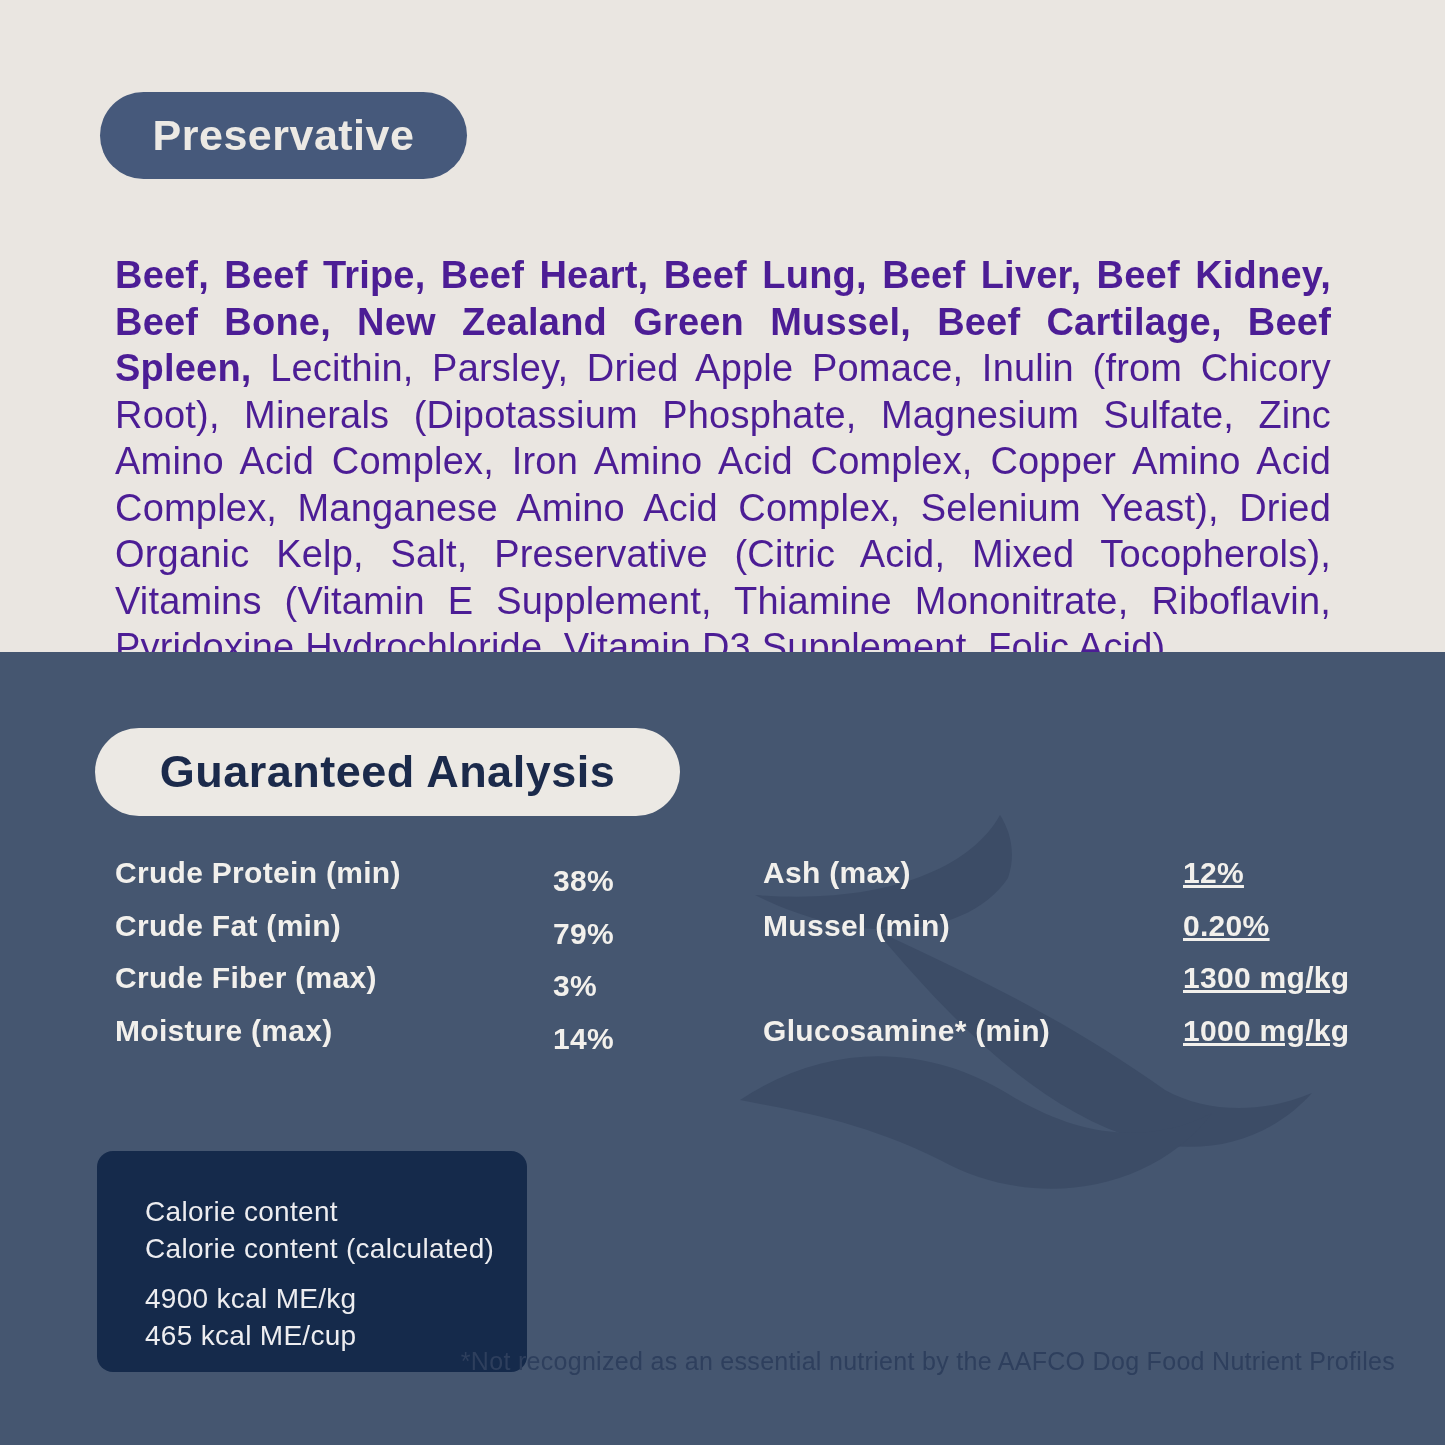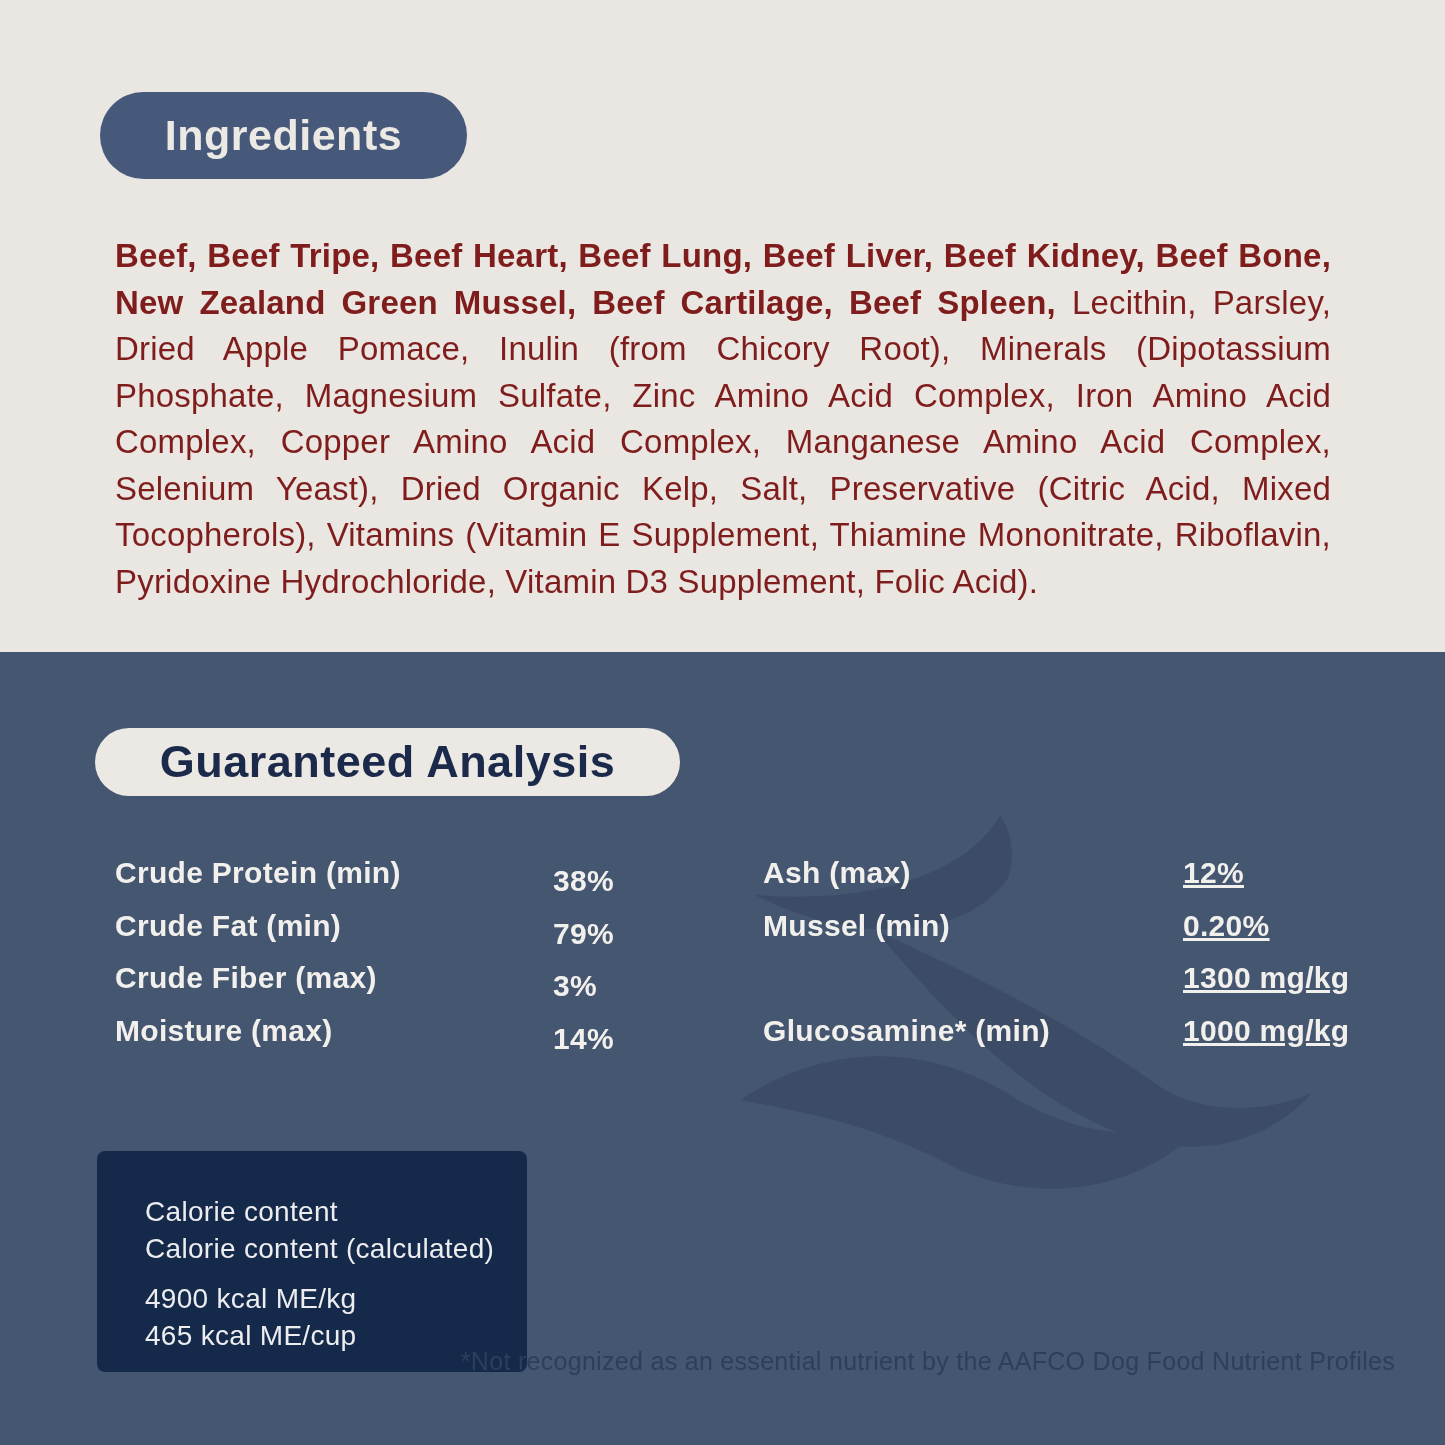--- a/index.html
+++ b/index.html
@@ -18,59 +18,59 @@
   }
   .pill{
     position:absolute;display:flex;align-items:center;justify-content:center;
     border-radius:48px;font-weight:bold;letter-spacing:0.5px;
   }
   .pill-ingredients{
     left:100px;top:92px;width:367px;height:87px;
     background:#46597B;color:#ECE9E4;font-size:43px;
   }
   .pill-analysis{
-    left:95px;top:76px;width:585px;height:68px;
+    left:95px;top:76px;width:585px;height:88px;
     background:#ECE9E4;color:#1B2A4B;font-size:45px;
   }
   .ingredients-text{
-    position:absolute;left:115px;top:200px;width:1216px;
-    font-size:33px;line-height:46.5px;color:#7f1d1d;
+    position:absolute;left:115px;top:214px;width:1216px;
+    font-size:38px;line-height:46.5px;color:#4c1d95;
     text-align:justify;letter-spacing:0.2px;
   }
   .ingredients-text .lead{font-weight:bold;}
   .analysis-table{position:absolute;top:204px;left:0;width:1445px;}
   .a-col{position:absolute;top:0;}
   .a-col.left{left:115px;width:600px;}
   .a-col.right{left:763px;width:640px;}
   .a-row{position:relative;height:52.5px;}
   .a-row .lbl,.a-row .val{
     position:absolute;top:0;font-weight:bold;font-size:30px;color:#F2F0EC;
     letter-spacing:0.3px;white-space:nowrap;
   }
   .a-col.left .val{left:438px;margin-top:8px;}
   .a-col.right .val{left:420px;text-decoration:underline;}
   .calorie-box{
     position:absolute;left:97px;top:499px;width:430px;height:221px;
-    background:#152A4B;border-radius:8px;box-sizing:border-box;
+    background:#152A4B;border-radius:16px;box-sizing:border-box;
     padding:42px 30px 0 48px;color:#EDEDF0;font-size:28px;line-height:37px;
     letter-spacing:0.3px;
   }
   .calorie-box .group-gap{height:13px;}
   .footnote{
     position:absolute;right:50px;top:695px;
     font-size:25px;color:#2E3F5D;letter-spacing:0.3px;white-space:nowrap;
   }
   .swirl{position:absolute;left:700px;top:148px;width:745px;height:560px;}
 </style>
 </head>
 <body>
 
 <div class="top-section">
   <div class="pill pill-ingredients">
-    <span>Ingredients</span>
+    <span>Preservative</span>
   </div>
   <p class="ingredients-text"><span class="lead">Beef, Beef Tripe, Beef Heart, Beef Lung, Beef Liver, Beef Kidney, Beef Bone, New Zealand Green Mussel, Beef Cartilage, Beef Spleen,</span><span> Lecithin, Parsley, Dried Apple Pomace, Inulin (from Chicory Root), Minerals (Dipotassium Phosphate, Magnesium Sulfate, Zinc Amino Acid Complex, Iron Amino Acid Complex, Copper Amino Acid Complex, Manganese Amino Acid Complex, Selenium Yeast), Dried Organic Kelp, Salt, Preservative (Citric Acid, Mixed Tocopherols), Vitamins (Vitamin E Supplement, Thiamine Mononitrate, Riboflavin, Pyridoxine Hydrochloride, Vitamin D3 Supplement, Folic Acid).</span></p>
 </div>
 
 <div class="bottom-section">
 
   <svg class="swirl" viewBox="0 0 745 560" aria-hidden="true">
     <g fill="#3C4C66">
       <path d="M300,15 C270,70 180,105 55,95 C165,150 270,135 308,78 C316,55 311,32 300,15 Z"></path>
       <path d="M175,130 C260,230 340,310 440,340 C505,358 570,340 612,293 C560,315 505,312 465,290 C360,215 260,170 175,130 Z"></path>

